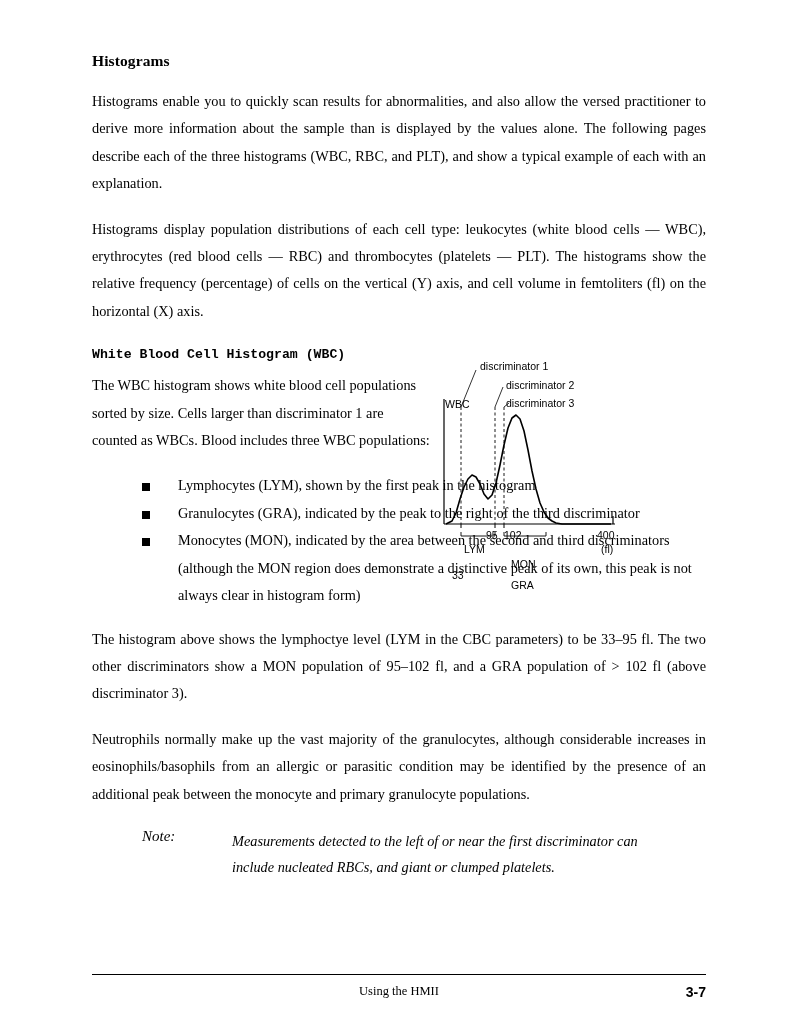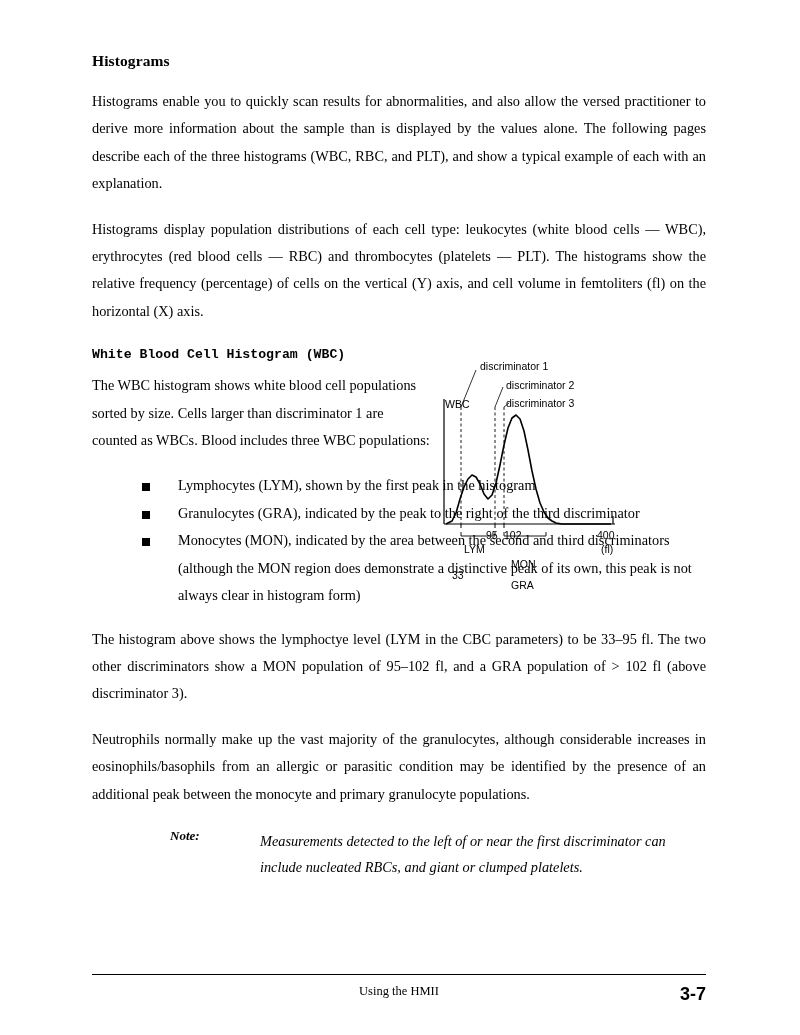--- a/index.html
+++ b/index.html
@@ -76,26 +76,25 @@
   li.narrow-li {
     width: 424px;
   }
   .note-row {
     margin-top: 20px;
     margin-bottom: 14px;
     padding-left: 50px;
     display: flex;
   }
   .note-label {
-    font-size: 13px;
-    font-weight: bold;
+    font-size: 15px;
+    font-weight: normal;
     font-style: italic;
     width: 90px;
     flex: 0 0 90px;
-    margin-left: 28px;
   }
   .note-body {
     font-size: 14.3px;
     font-style: italic;
     line-height: 26px;
     width: 430px;
   }
   
   .footer-rule {
     position: absolute;
@@ -116,21 +115,21 @@
     position: absolute;
     left: 0; right: 0;
     text-align: center;
   }
   .footer .right {
     position: absolute;
     right: 0;
     top: 0;
     font-family: "Liberation Sans", sans-serif;
     font-weight: bold;
-    font-size: 18px;
+    font-size: 14px;
   }
   
   .figure {
     position: absolute;
     left: 356px;
     top: 315px;
     width: 264px;
     height: 225px;
   }
   .figure svg { display: block; }

